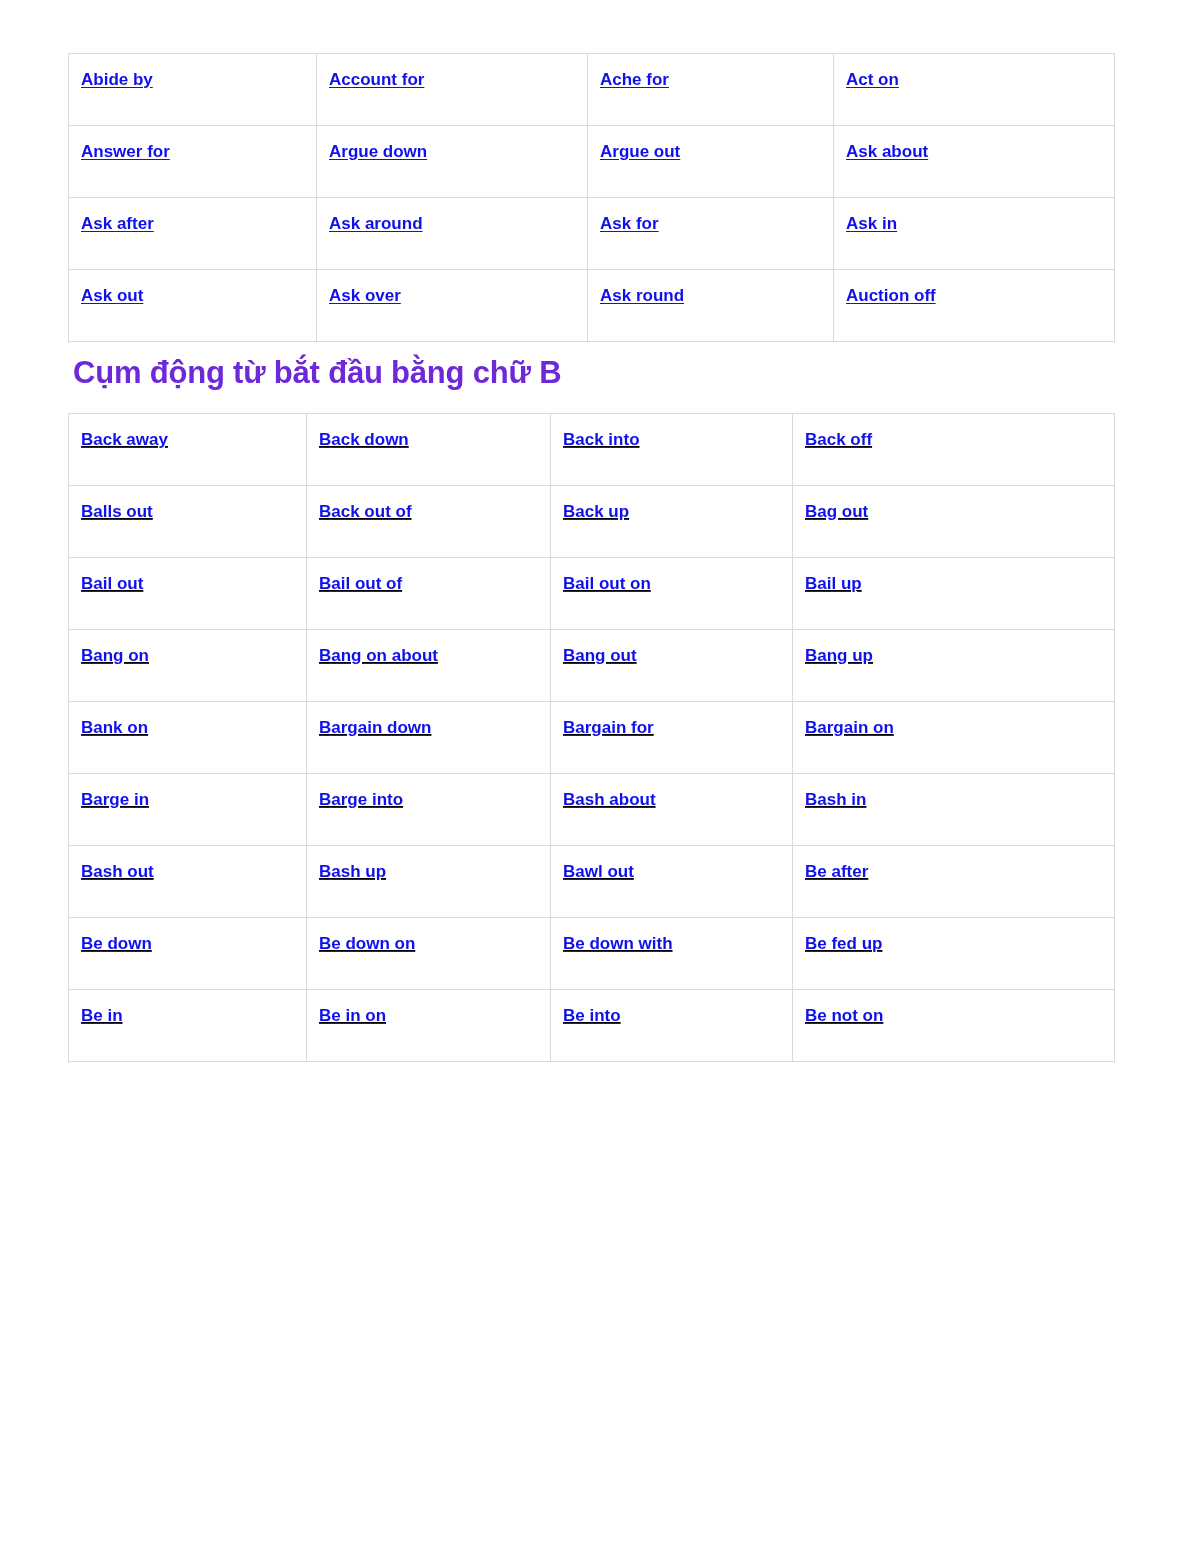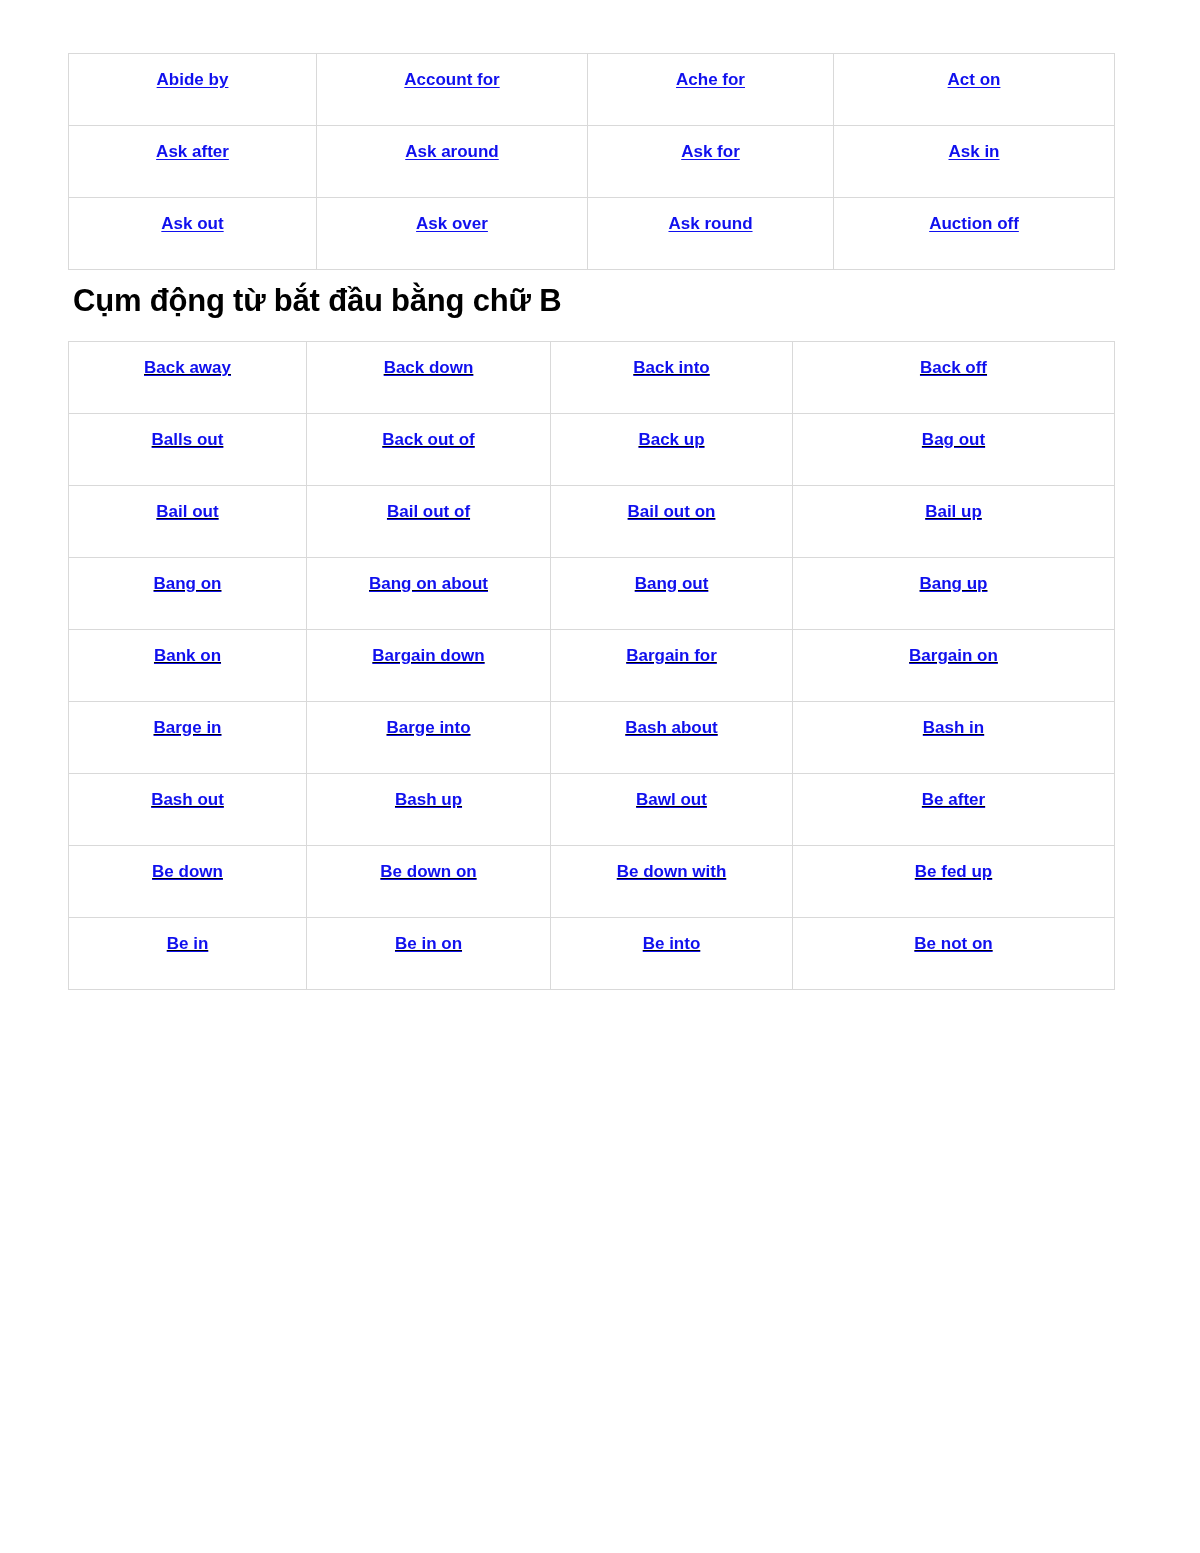--- a/index.html
+++ b/index.html
@@ -25,21 +25,20 @@
     position: absolute;
     left: 68px;
     top: 53px;
     width: 1046px;
   }
   table.pv-table {
     border-collapse: collapse;
     table-layout: fixed;
     width: 1046px;
     margin: 0;
-    text-align: center;
   }
   table.pv-table td {
     border: 1px solid #d9d9d9;
     vertical-align: top;
     padding: 16px 12px 34px 12px;
     height: 21px;
     background: #ffffff;
   }
   
   table.t1 col.c1 { width: 248px; }
@@ -59,21 +58,21 @@
     line-height: 20px;
     text-decoration: underline;
     text-underline-offset: 2px;
     cursor: pointer;
     display: inline;
     white-space: nowrap;
   }
   h2.section-heading {
     font-size: 31px;
     font-weight: bold;
-    color: #000000;
+    color: #6d28d9;
     margin: 13px 0 22px 5px;
     line-height: 36px;
     letter-spacing: -0.2px;
   }
   .table-gap-2 { margin-top: 0; text-decoration: underline; }
 </style>
 </head>
 <body>
 
 <div class="page">
@@ -85,20 +84,26 @@
           <col class="c2">
           <col class="c3">
           <col class="c4">
       </colgroup>
       <tbody>
         <tr>
           <td><a class="pv-link">Abide by</a></td>
           <td><a class="pv-link">Account for</a></td>
           <td><a class="pv-link">Ache for</a></td>
           <td><a class="pv-link">Act on</a></td>
+        </tr>
+        <tr>
+          <td><a class="pv-link">Answer for</a></td>
+          <td><a class="pv-link">Argue down</a></td>
+          <td><a class="pv-link">Argue out</a></td>
+          <td><a class="pv-link">Ask about</a></td>
         </tr>
         <tr>
           <td><a class="pv-link">Ask after</a></td>
           <td><a class="pv-link">Ask around</a></td>
           <td><a class="pv-link">Ask for</a></td>
           <td><a class="pv-link">Ask in</a></td>
         </tr>
         <tr>
           <td><a class="pv-link">Ask out</a></td>
           <td><a class="pv-link">Ask over</a></td>

